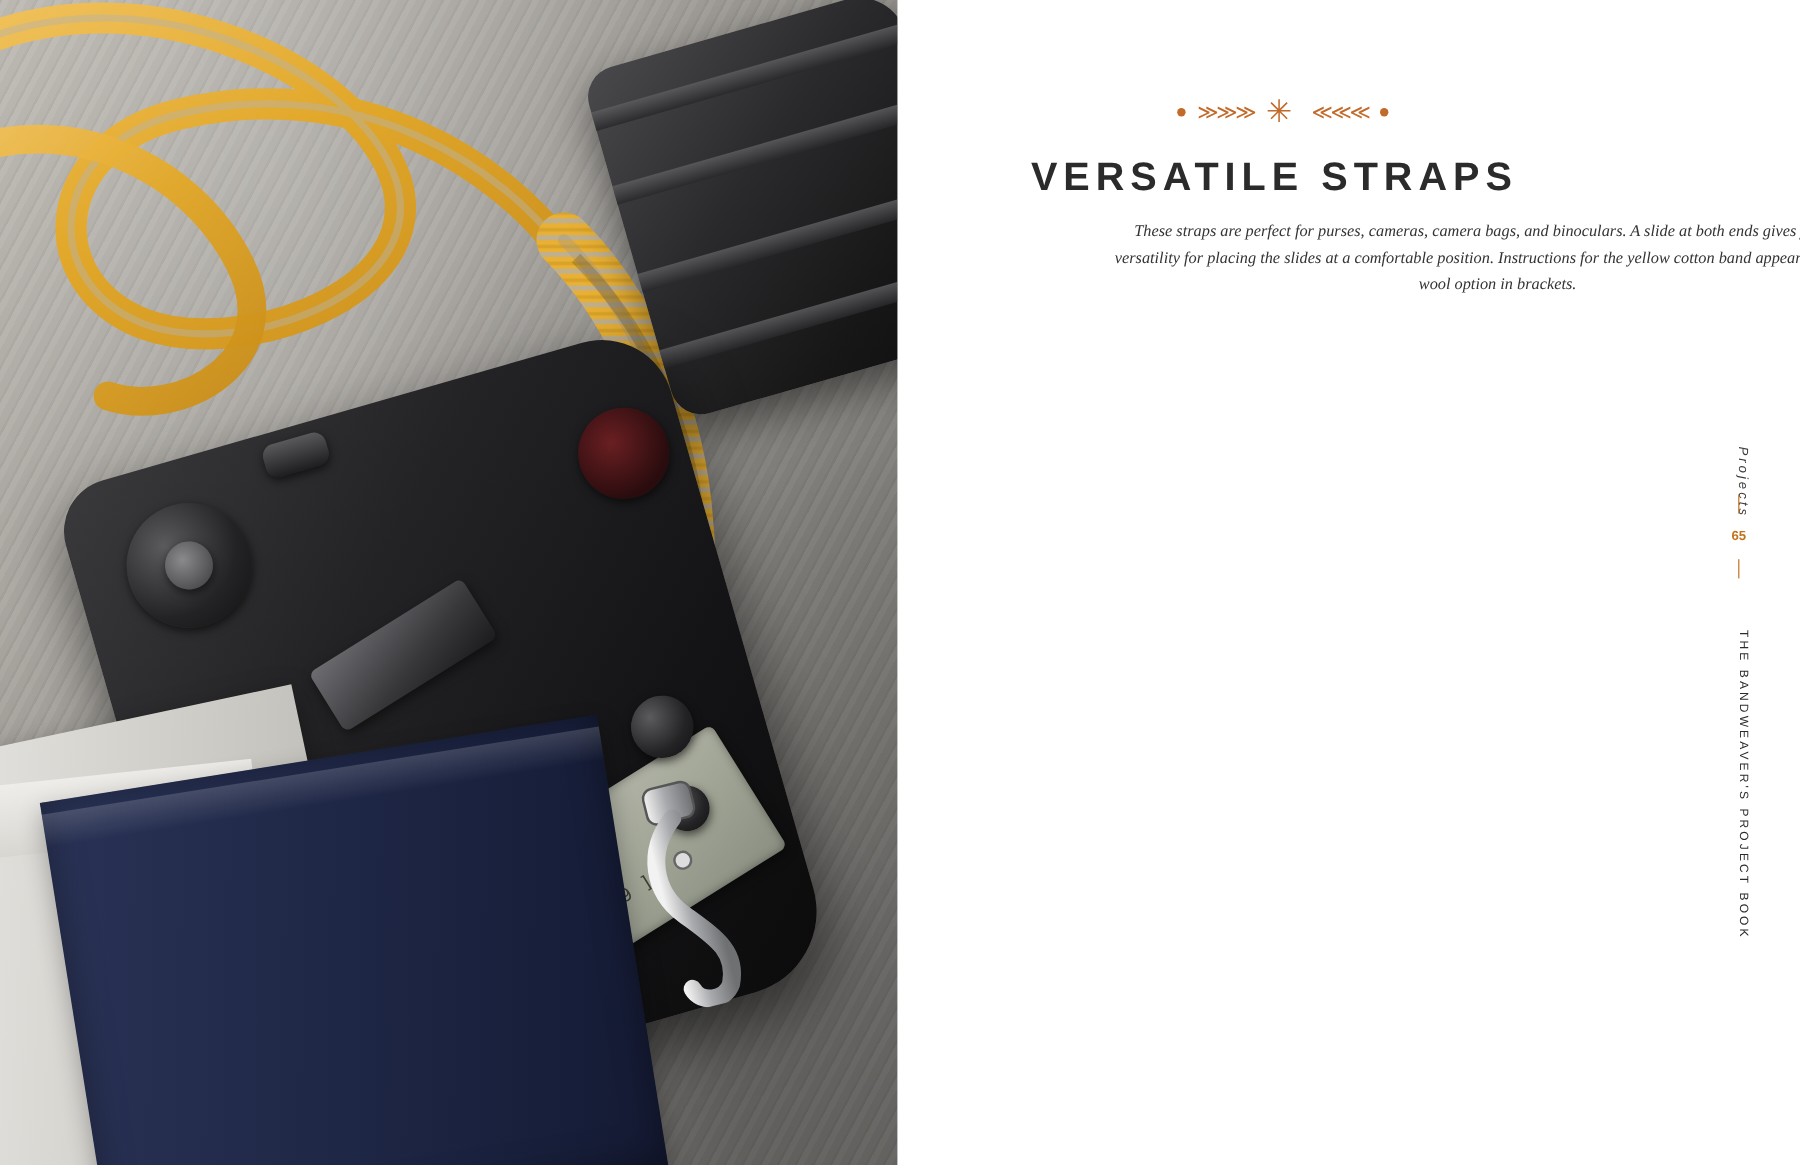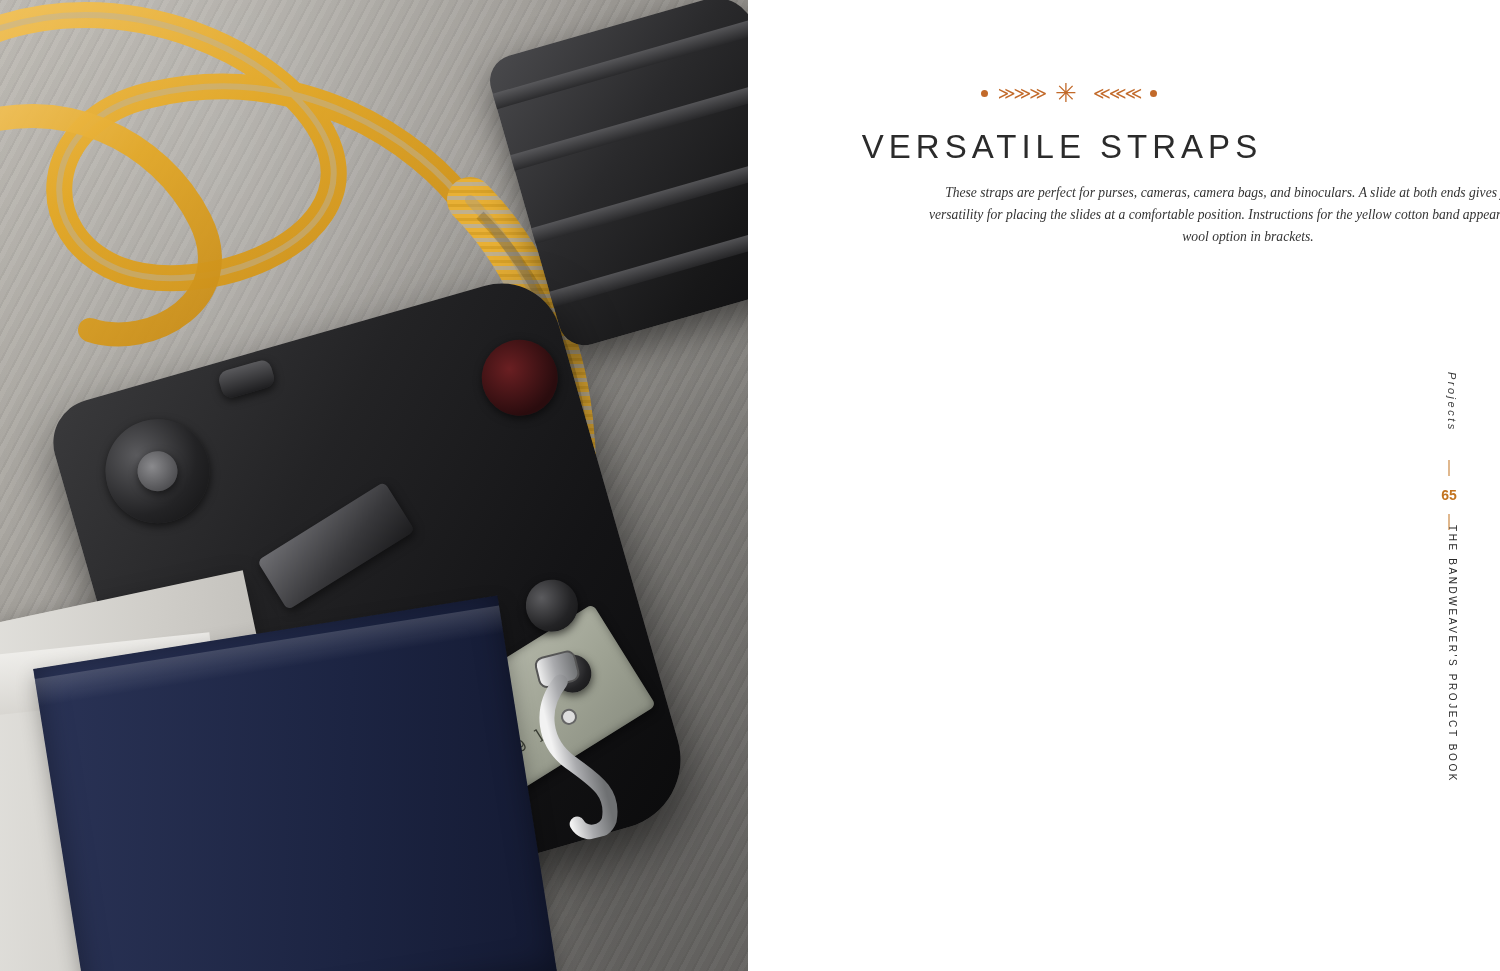--- a/index.html
+++ b/index.html
@@ -114,43 +114,43 @@
   }
   .orn-row{ display:flex; align-items:center; justify-content:center; gap:10px; }
   .orn-dot{ width:7px;height:7px;border-radius:50%;background:#c26a2a;display:inline-block; }
   .orn-chev{ color:#c26a2a; font-size:17px; letter-spacing:-2px; }
   .orn-star{ color:#c26a2a; font-size:26px; line-height:1; }
 
   h1.title{
     position:absolute; left:0; right:124px; top:128px;
     margin:0; text-align:center;
     font-family:"Liberation Sans", sans-serif;
-    font-weight:400; font-size:33px; letter-spacing:5px; color:#2b2b2b;
+    font-weight:700; font-size:33px; letter-spacing:5px; color:#2b2b2b;
   }
   .intro{
     position:absolute; left:180px; width:640px; top:182px;
     text-align:center; font-style:italic; font-size:13.6px; line-height:1.62;
     color:#333; font-family:"Liberation Serif", serif;
   }
 
   
   .vmargin{
     position:absolute; right:26px; top:0; height:971px; width:60px;
   }
   .vtext{
     position:absolute; right:16px;
     writing-mode:vertical-rl; text-orientation:mixed;
     font-size:10.5px; letter-spacing:3px; color:#3a3a3a;
     font-family:"Liberation Sans", sans-serif;
   }
   .vtext.projects{ top:372px; font-style:italic; letter-spacing:2.5px; font-size:11px; }
   .pageno{
-    position:absolute; right:8px; top:478px; width:34px; height:34px;
+    position:absolute; right:8px; top:430px; width:34px; height:34px;
     display:flex; align-items:center; justify-content:center;
-    color:#c2731f; font-size:14px; font-weight:700;
+    color:#c2731f; font-size:11px; font-weight:700;
   }
   .pageno:before{
     content:""; position:absolute; left:50%; top:-18px; transform:translateX(-50%);
     width:1px; height:16px; background:#c2731f;
   }
   .pageno:after{
     content:""; position:absolute; left:50%; bottom:-18px; transform:translateX(-50%);
     width:1px; height:16px; background:#c2731f;
   }
   .vtext.book{ top:525px; letter-spacing:2.6px; font-size:10px; color:#2b2b2b; }

